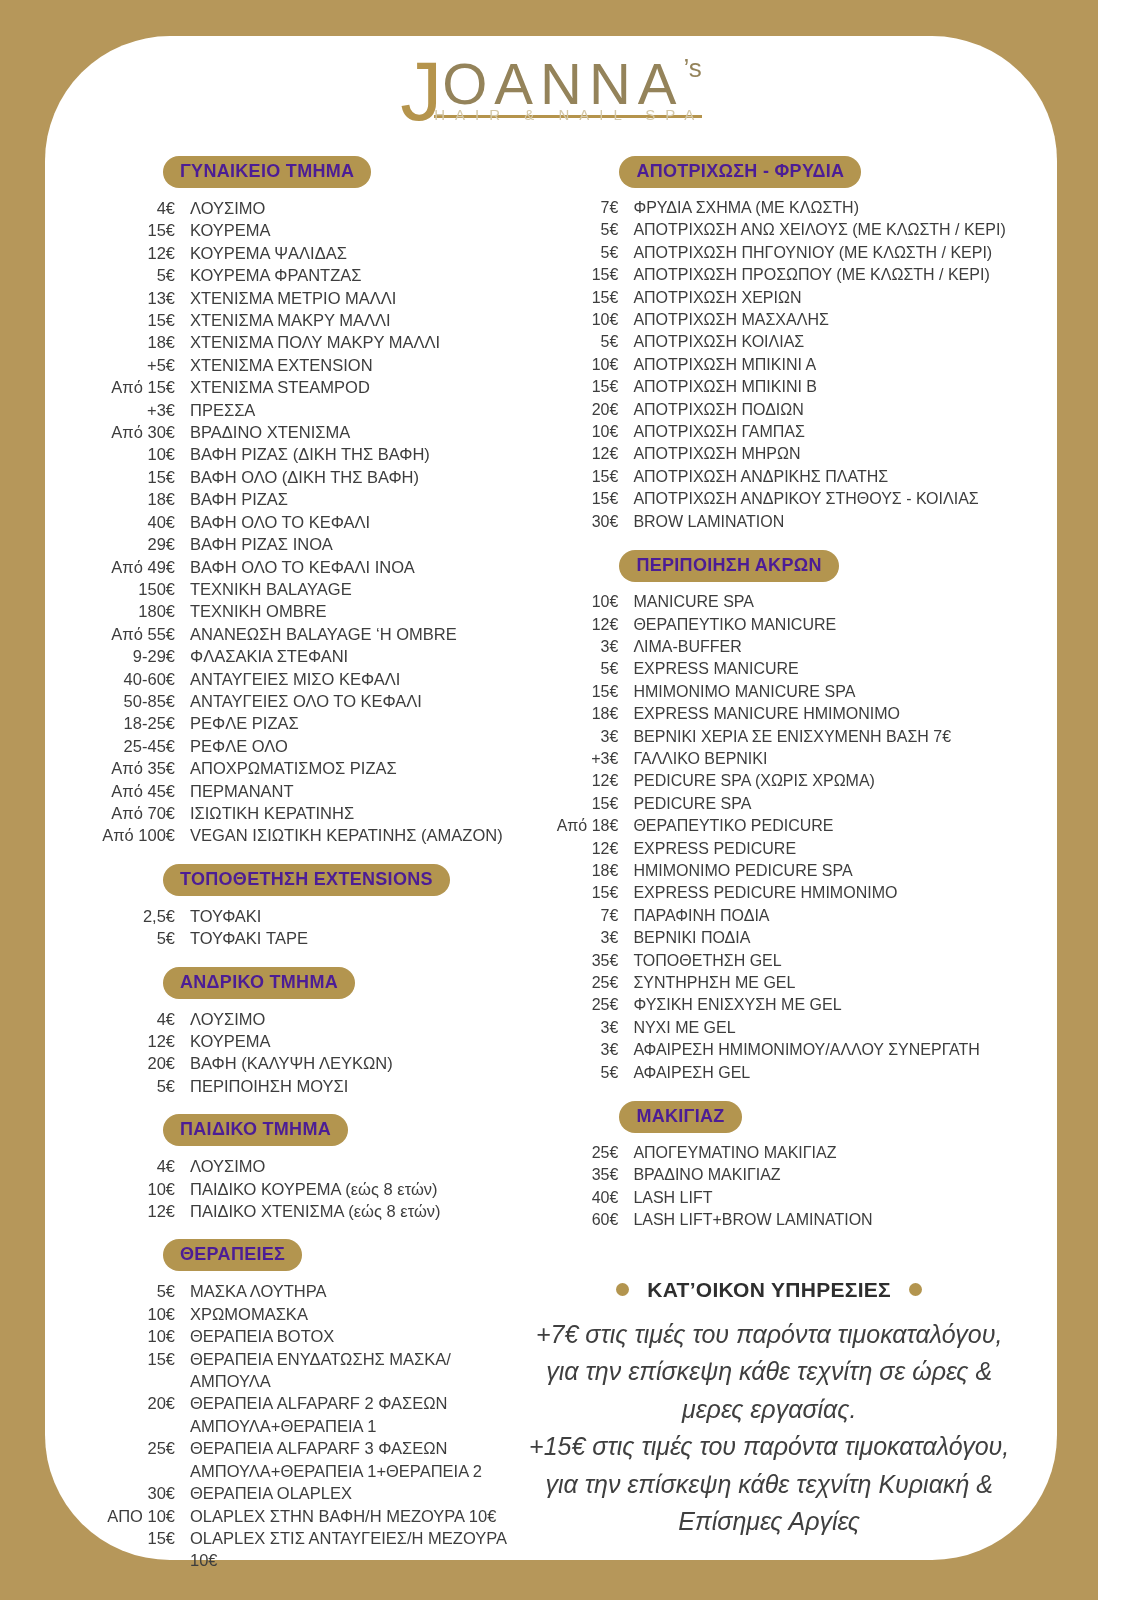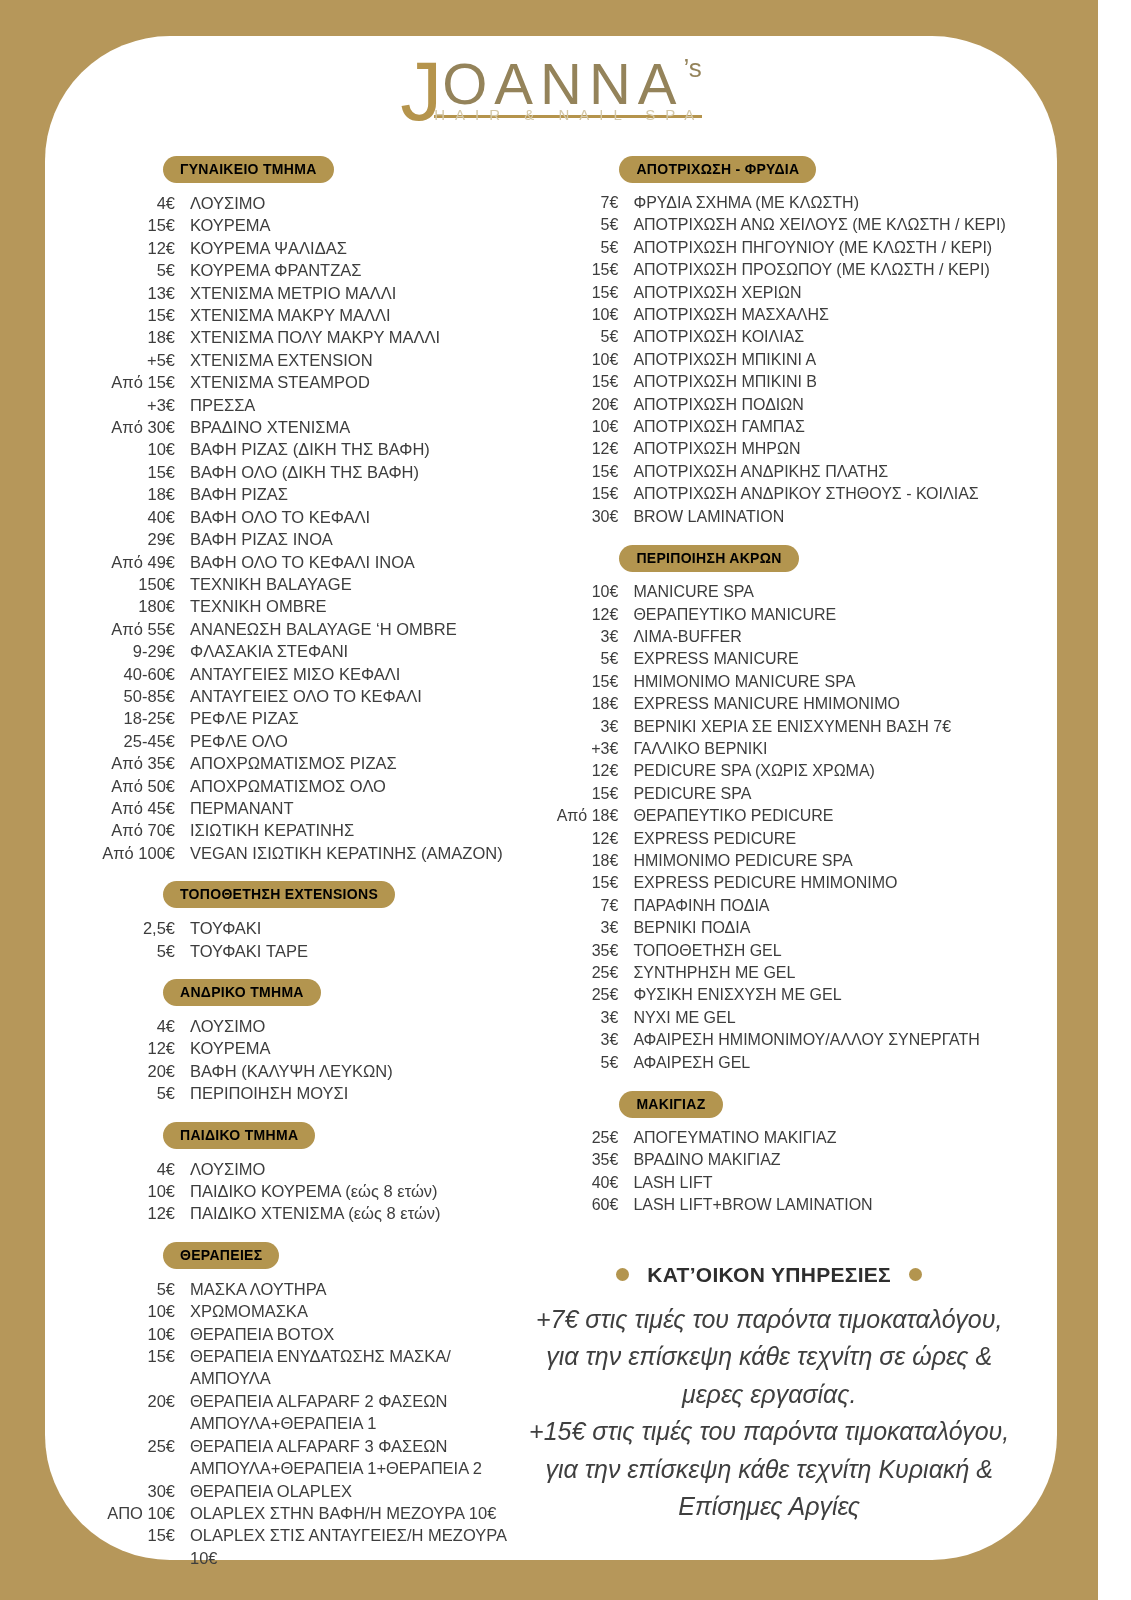--- a/index.html
+++ b/index.html
@@ -46,23 +46,23 @@
   
   .columns { display:flex; padding: 8px 28px 0 30px; }
   .col { box-sizing: border-box; }
   .col-left  { width: 47%; padding-right: 8px; }
   .col-right { width: 53%; }
   .menu-section { margin-top: 17px; }
   .menu-section:first-child { margin-top: 0; }
   .pill {
     display:inline-block;
     background: #b3954f;
-    color: #000000;
+    color: #4c1d95;
     font-weight: bold;
-    font-size: 14px;
+    font-size: 18px;
     padding: 5px 17px 6px 17px;
     border-radius: 17px;
     margin-left: 88px;
     margin-bottom: 9px;
     letter-spacing: 0.3px;
   }
   .col-right .pill { margin-left: 96px; }
   .row {
     display: flex; align-items: flex-start;
     font-size: 16.5px; line-height: 22.4px; color: #3d3d3d;
@@ -173,23 +173,20 @@
             </div><div class="row">
               <span class="price">18-25€</span>
               <span class="label">ΡΕΦΛΕ ΡΙΖΑΣ</span>
             </div><div class="row">
               <span class="price">25-45€</span>
               <span class="label">ΡΕΦΛΕ ΟΛΟ</span>
             </div><div class="row">
               <span class="price">Από 35€</span>
               <span class="label">ΑΠΟΧΡΩΜΑΤΙΣΜΟΣ ΡΙΖΑΣ</span>
             </div><div class="row">
-              <span class="price">Από 50€</span>
-              <span class="label">ΑΠΟΧΡΩΜΑΤΙΣΜΟΣ ΟΛΟ</span>
-            </div><div class="row">
               <span class="price">Από 45€</span>
               <span class="label">ΠΕΡΜΑΝΑΝΤ</span>
             </div><div class="row">
               <span class="price">Από 70€</span>
               <span class="label">ΙΣΙΩΤΙΚΗ ΚΕΡΑΤΙΝΗΣ</span>
             </div><div class="row">
               <span class="price">Από 100€</span>
               <span class="label">VEGAN ΙΣΙΩΤΙΚΗ ΚΕΡΑΤΙΝΗΣ (AMAZON)</span>
             </div></section>
           <section class="menu-section"><div class="pill">ΤΟΠΟΘΕΤΗΣΗ EXTENSIONS</div><div class="row">

